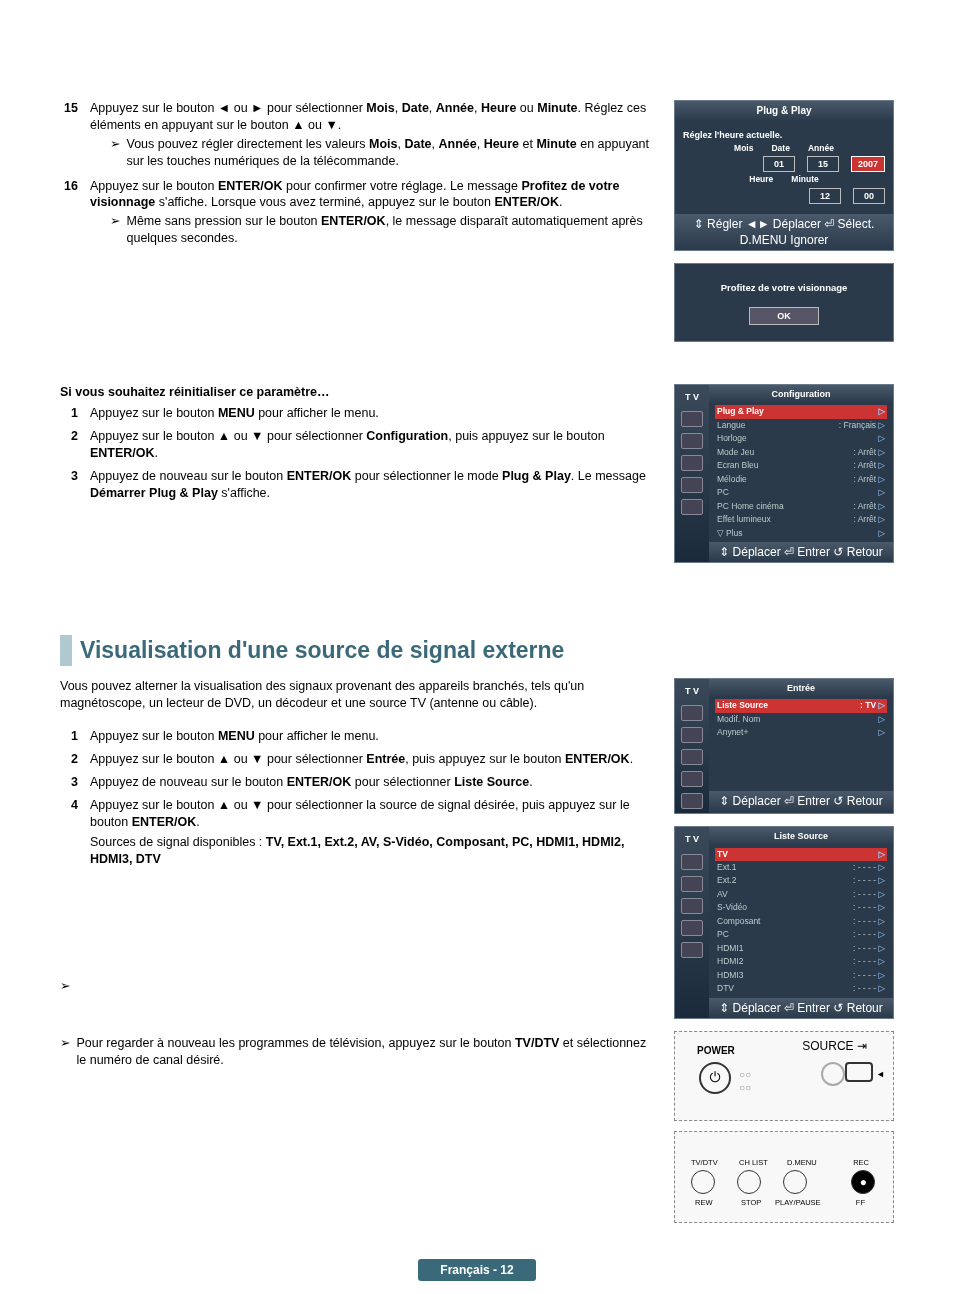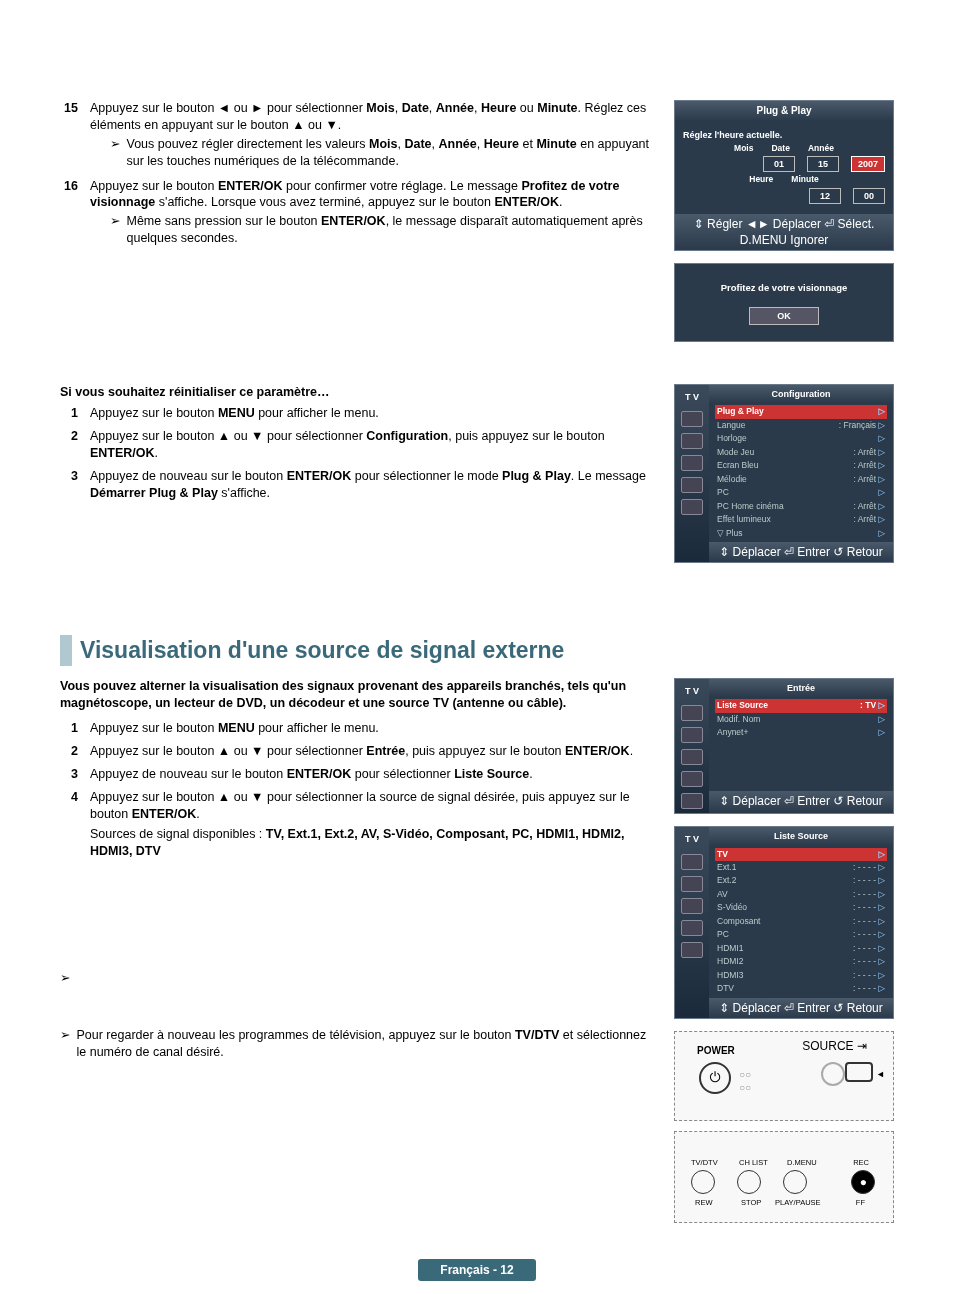--- a/index.html
+++ b/index.html
@@ -27,21 +27,21 @@
 .menu-osd .side .sicon{width:20px;height:14px;border:1px solid #889;background:#445;border-radius:2px}
 .menu-osd .main{flex:1;display:flex;flex-direction:column}
 .menu-osd .mtitle{text-align:center;font-weight:bold;padding:3px 0;font-size:9px;background:linear-gradient(#4a5a6a,#2a3a4a)}
 .menu-osd .mbody{padding:2px 6px}
 .menu-osd .row{display:flex;justify-content:space-between;align-items:center;padding:1px 2px;color:#bcc}
 .menu-osd .row.sel{background:#c33;color:#fff;font-weight:bold}
 .menu-osd .row .arrow{color:#9cf}
 .menu-osd .tvlabel{font-size:9px;font-weight:bold;color:#fff;padding:2px 4px}
 .menu-osd .mfoot{text-align:center;padding:2px 0;font-size:12px;background:linear-gradient(#4a5a6a,#2a3a4a)}
 h2.sec{font-size:23px;color:#3a6a7a;margin:60px 0 12px;border-left:12px solid #b0c8d0;padding-left:8px;font-weight:bold}
-.intro{font-weight:bold;margin-bottom:8px}
+.intro{font-weight:normal;margin-bottom:16px}
 .page-num{display:block;margin:36px auto 0;background:#3a6a7a;color:#fff;font-size:12px;font-weight:bold;padding:3px 14px;border-radius:3px;width:90px;text-align:center}
 .footer-meta{position:absolute;bottom:12px;left:60px;right:60px;display:flex;justify-content:space-between;font-size:10px;color:#888}
 .remote{border:1px dashed #888;background:#f8f8f8;text-align:center;font-size:9px;position:relative;margin-bottom:10px;height:88px}
 .remote .power{position:absolute;left:24px;top:30px;width:28px;height:28px;border:2px solid #333;border-radius:50%;display:flex;align-items:center;justify-content:center;font-size:14px}
 .remote .src{position:absolute;right:20px;top:30px;width:24px;height:16px;border:2px solid #333;border-radius:4px}
 .remote .srcarrow{position:absolute;right:8px;top:36px}
 .remote .plbl{position:absolute;left:22px;top:12px;font-weight:bold;font-size:10px}
 .remote .slbl{position:absolute;right:26px;top:6px;font-size:12px}
 .remote .dots{position:absolute;left:64px;top:36px;font-size:10px;color:#999}
 .remote .mid{position:absolute;right:48px;top:30px;width:20px;height:20px;border:2px solid #aaa;border-radius:50%}

